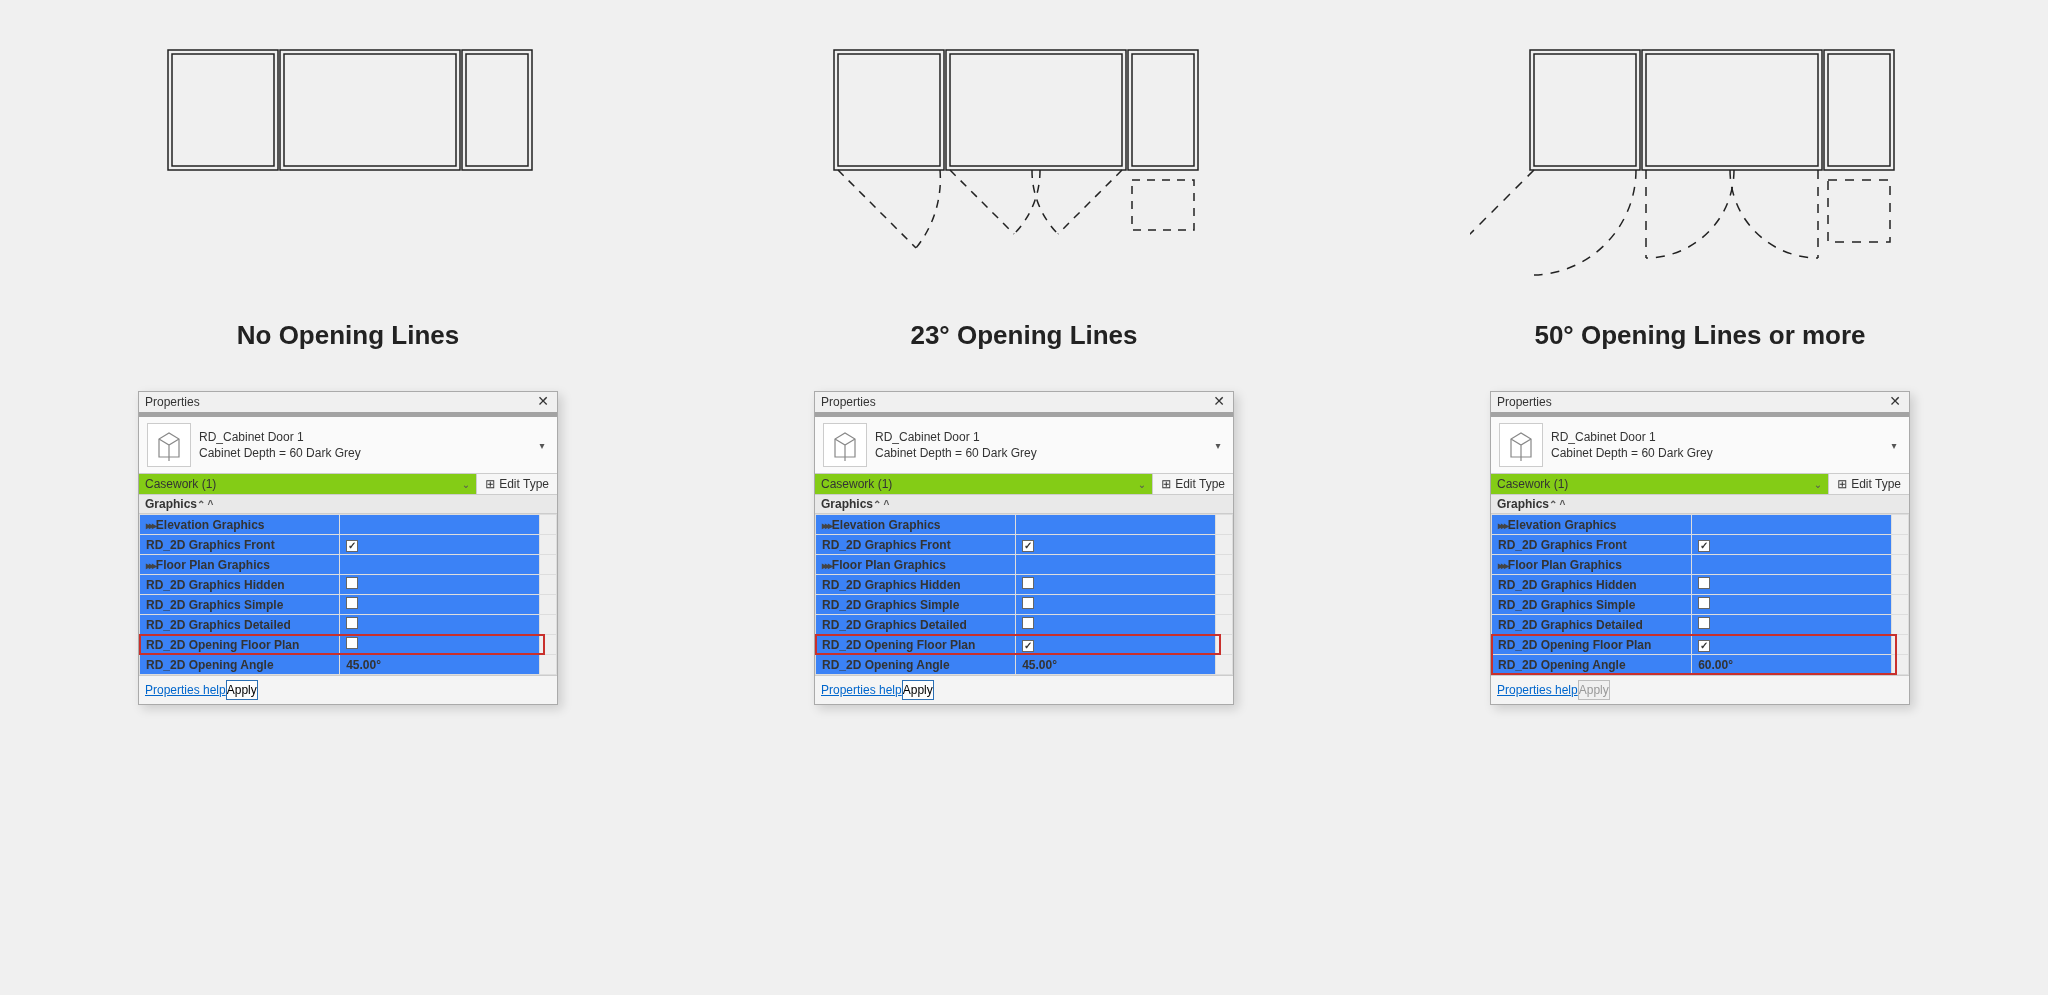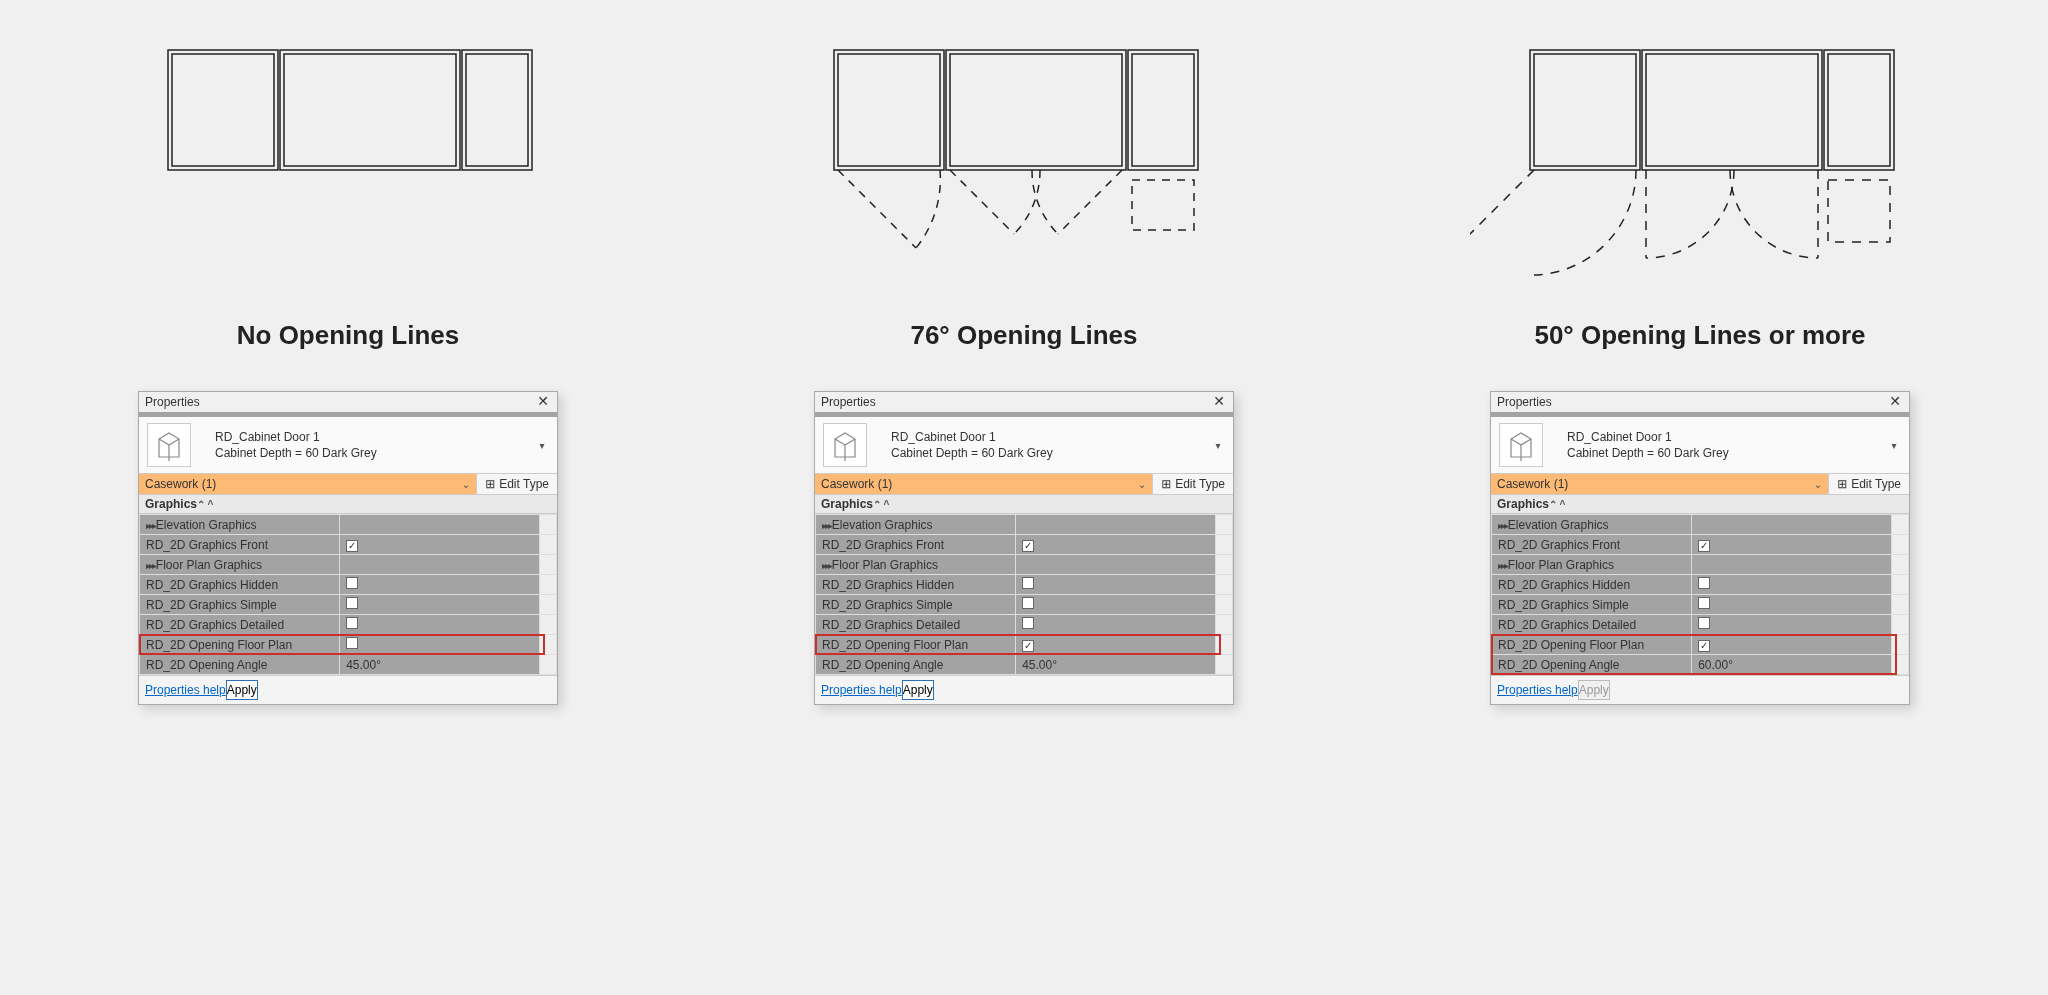--- a/index.html
+++ b/index.html
@@ -56,21 +56,21 @@
     font-size: 14px;
     cursor: pointer;
     width: 16px;
     height: 16px;
     text-align: center;
     line-height: 14px;
   }
   .type-row {
     display: flex;
     align-items: center;
-    gap: 24px;
+    gap: 8px;
     padding: 6px 8px;
     background: #fafafa;
   }
   .type-icon {
     width: 44px;
     height: 44px;
     background: #fff;
     border: 1px solid #ccc;
     display: flex;
     align-items: center;
@@ -82,21 +82,21 @@
     display: flex; align-items: center; justify-content: center;
     cursor: pointer;
     font-size: 10px;
     color: #555;
   }
   .cat-row {
     display: flex;
     align-items: stretch;
     border-top: 1px solid #ccc;
     border-bottom: 1px solid #ccc;
-    background: #fdba74;
+    background: #84cc16;
   }
   .cat-select {
     flex: 1;
     display: flex;
     align-items: center;
     justify-content: space-between;
     padding: 3px 6px;
     border-right: 1px solid #ccc;
     cursor: pointer;
   }
@@ -118,21 +118,22 @@
     justify-content: flex-start;
     padding: 2px 6px;
     background: #e9e9e9;
     font-weight: 600;
     border-bottom: 1px solid #ccc;
   }
   .group-header .arrows { font-size: 10px; color: #555; display:flex; gap:2px;}
   .param-table {
     width: 100%;
     border-collapse: collapse;
-    background: #a3a3a3;
+    background: #3b82f6;
+    font-weight: bold;
   }
   .param-table tr { height: 20px; }
   .param-table td {
     border: 1px solid #ddd;
     padding: 1px 6px;
     font-size: 12px;
     vertical-align: middle;
   }
   .param-table td:first-child {
     width: 48%;
@@ -332,21 +333,21 @@
 
           <line x1="126" y1="150" x2="190" y2="214"></line>
           <path d="M216 150 A90 90 0 0 1 190 214"></path>
           <line x1="298" y1="150" x2="234" y2="214"></line>
           <path d="M208 150 A90 90 0 0 0 234 214"></path>
 
           <rect x="308" y="160" width="62" height="50"></rect>
         </g>
       </svg>
     </div>
-    <div class="caption">76° Opening Lines</div>
+    <div class="caption">23° Opening Lines</div>
     <div class="panel">
       <div class="panel-title">
         <span>Properties</span>
         <span class="close">✕</span>
       </div>
       <div class="type-row">
         <div class="type-icon">
           <svg width="36" height="36" viewBox="0 0 36 36">
               <g stroke="#888" stroke-width="1.2" fill="none">
                 <path d="M8 30 L8 12 L18 6 L28 12 L28 30 Z"></path>

